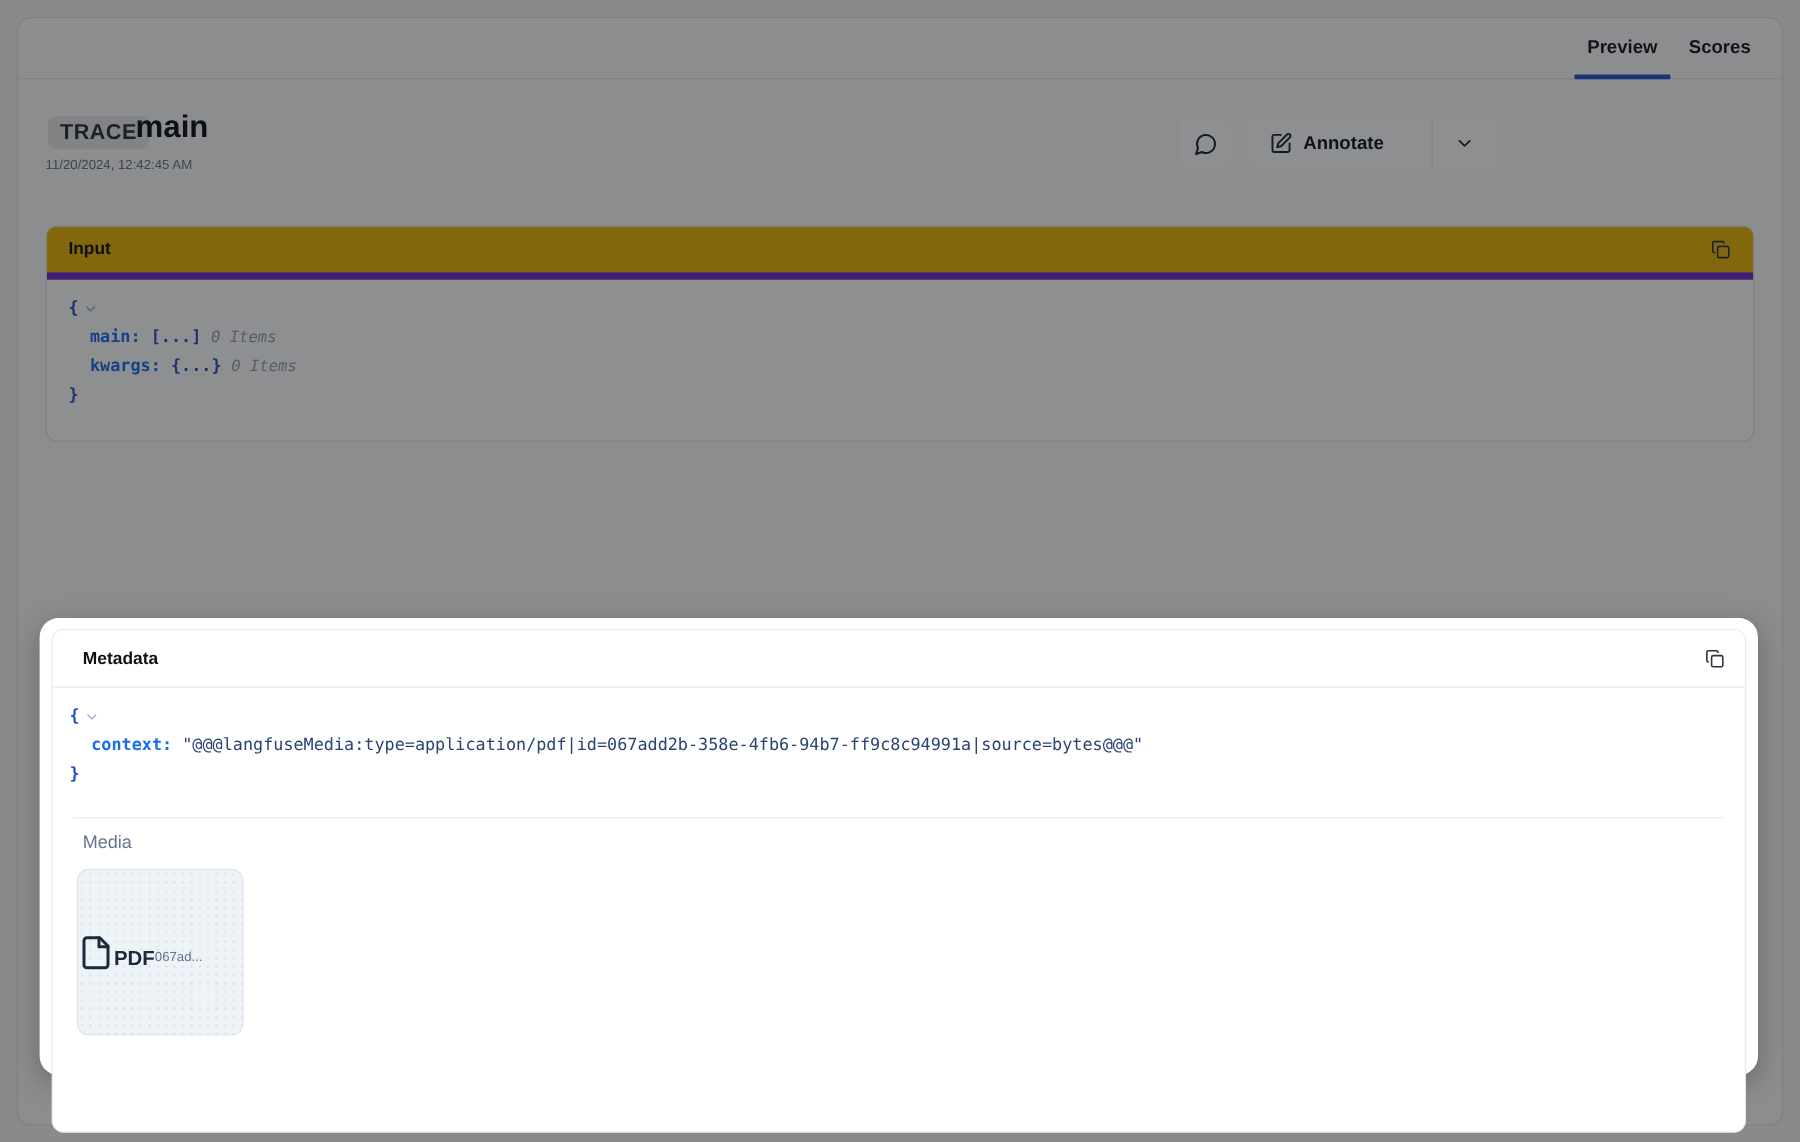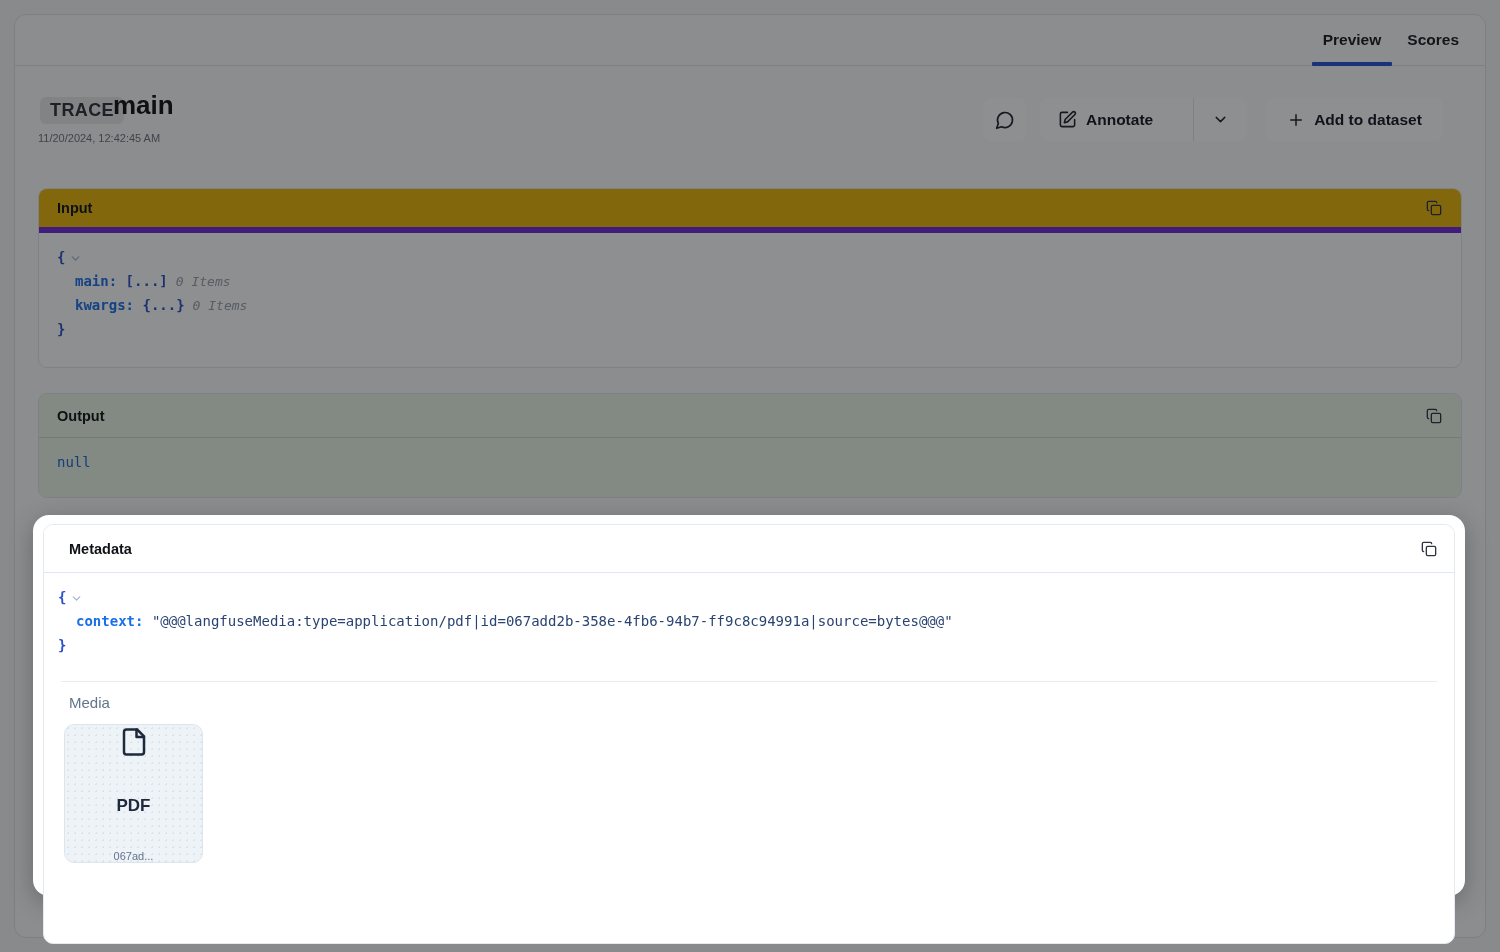--- a/index.html
+++ b/index.html
@@ -73,22 +73,22 @@
     border: 1px solid #e6eaf0; border-radius: 10px; background: #fff; overflow: hidden; }
   .metadata-panel .panel-header { background: #ffffff; border-bottom: 1px solid #e2e8f2;
     height: 48px; padding: 0 16px 0 25px; }
   .metadata-panel .json { padding: 12px 18px 0 14px; }
   .media-divider { height: 1px; background: #e9edf2; margin: 24px 17px 0 17px; }
   .media-label { margin: 12px 0 0 25px; font-size: 15px; color: #64748b; }
 
   .pdf-card { margin: 13px 0 0 20px; width: 139px; height: 139px; border: 1px solid #dce5ee;
     border-radius: 10px; background-color: #eef3f8;
     background-image: radial-gradient(#dae3ed 1px, transparent 1px);
-    background-size: 7px 7px; display: flex; flex-direction: column; align-items: center;
-    justify-content: space-between; cursor: pointer; }
+    background-size: 7px 7px; display: flex; flex-direction: row; align-items: center;
+    justify-content: flex-start; cursor: pointer; }
   .pdf-type { font-size: 17px; font-weight: 700; color: #1e293b; margin-top: 11px; }
   .pdf-id { font-size: 11px; color: #64748b; margin-top: 9px; }
 </style>
 </head>
 <body>
 
 <div class="viewport">
 
   <div class="abs main-card"></div>
 
@@ -119,26 +119,20 @@
         </svg>
       <span>Annotate</span>
     </div>
     <div class="annotate-caret">
       <svg width="17" height="17" viewBox="0 0 24 24" fill="none" stroke="#1b212c" stroke-width="2" stroke-linecap="round" stroke-linejoin="round">
           <path d="m6 9 6 6 6-6"></path>
         </svg>
     </div>
   </div>
 
-  <div class="abs btn btn-add">
-    <svg width="18" height="18" viewBox="0 0 24 24" fill="none" stroke="#1b212c" stroke-width="2" stroke-linecap="round" stroke-linejoin="round">
-        <path d="M12 5v14M5 12h14"></path>
-      </svg>
-    <span>Add to dataset</span>
-  </div>
 
   <div class="abs panel input-panel">
     <div class="panel-header">
       <span>Input</span>
       <button class="copy-btn">
         <svg width="16" height="16" viewBox="0 0 24 24" fill="none" stroke="currentColor" stroke-width="2" stroke-linecap="round" stroke-linejoin="round">
             <rect x="8" y="8" width="14" height="14" rx="2"></rect>
             <path d="M4 16c-1.1 0-2-.9-2-2V4c0-1.1.9-2 2-2h10c1.1 0 2 .9 2 2"></path>
           </svg>
       </button>
@@ -146,34 +140,20 @@
     <div class="json">
       <div class="line"><span class="j-brace">{</span><span class="chev-toggle"><svg width="13" height="13" viewBox="0 0 24 24" fill="none" stroke="currentColor" stroke-width="2.4" stroke-linecap="round" stroke-linejoin="round">
               <path d="m6 9 6 6 6-6"></path>
             </svg></span></div>
       <div class="line indent"><span class="j-key">main:</span><span> </span><span class="j-abbrev">[...]</span><span class="j-note">0 Items</span></div>
       <div class="line indent"><span class="j-key">kwargs:</span><span> </span><span class="j-abbrev">{...}</span><span class="j-note">0 Items</span></div>
       <div class="line"><span class="j-brace">}</span></div>
     </div>
   </div>
 
-  <div class="abs panel output-panel">
-    <div class="panel-header">
-      <span>Output</span>
-      <button class="copy-btn">
-        <svg width="16" height="16" viewBox="0 0 24 24" fill="none" stroke="currentColor" stroke-width="2" stroke-linecap="round" stroke-linejoin="round">
-            <rect x="8" y="8" width="14" height="14" rx="2"></rect>
-            <path d="M4 16c-1.1 0-2-.9-2-2V4c0-1.1.9-2 2-2h10c1.1 0 2 .9 2 2"></path>
-          </svg>
-      </button>
-    </div>
-    <div class="json">
-      <div class="line"><span class="j-null">null</span></div>
-    </div>
-  </div>
 
   <div class="abs dim-overlay"></div>
 
   <div class="abs spotlight">
     <div class="metadata-panel">
       <div class="panel-header">
         <span>Metadata</span>
         <button class="copy-btn">
           <svg width="16" height="16" viewBox="0 0 24 24" fill="none" stroke="currentColor" stroke-width="2" stroke-linecap="round" stroke-linejoin="round">
               <rect x="8" y="8" width="14" height="14" rx="2"></rect>

